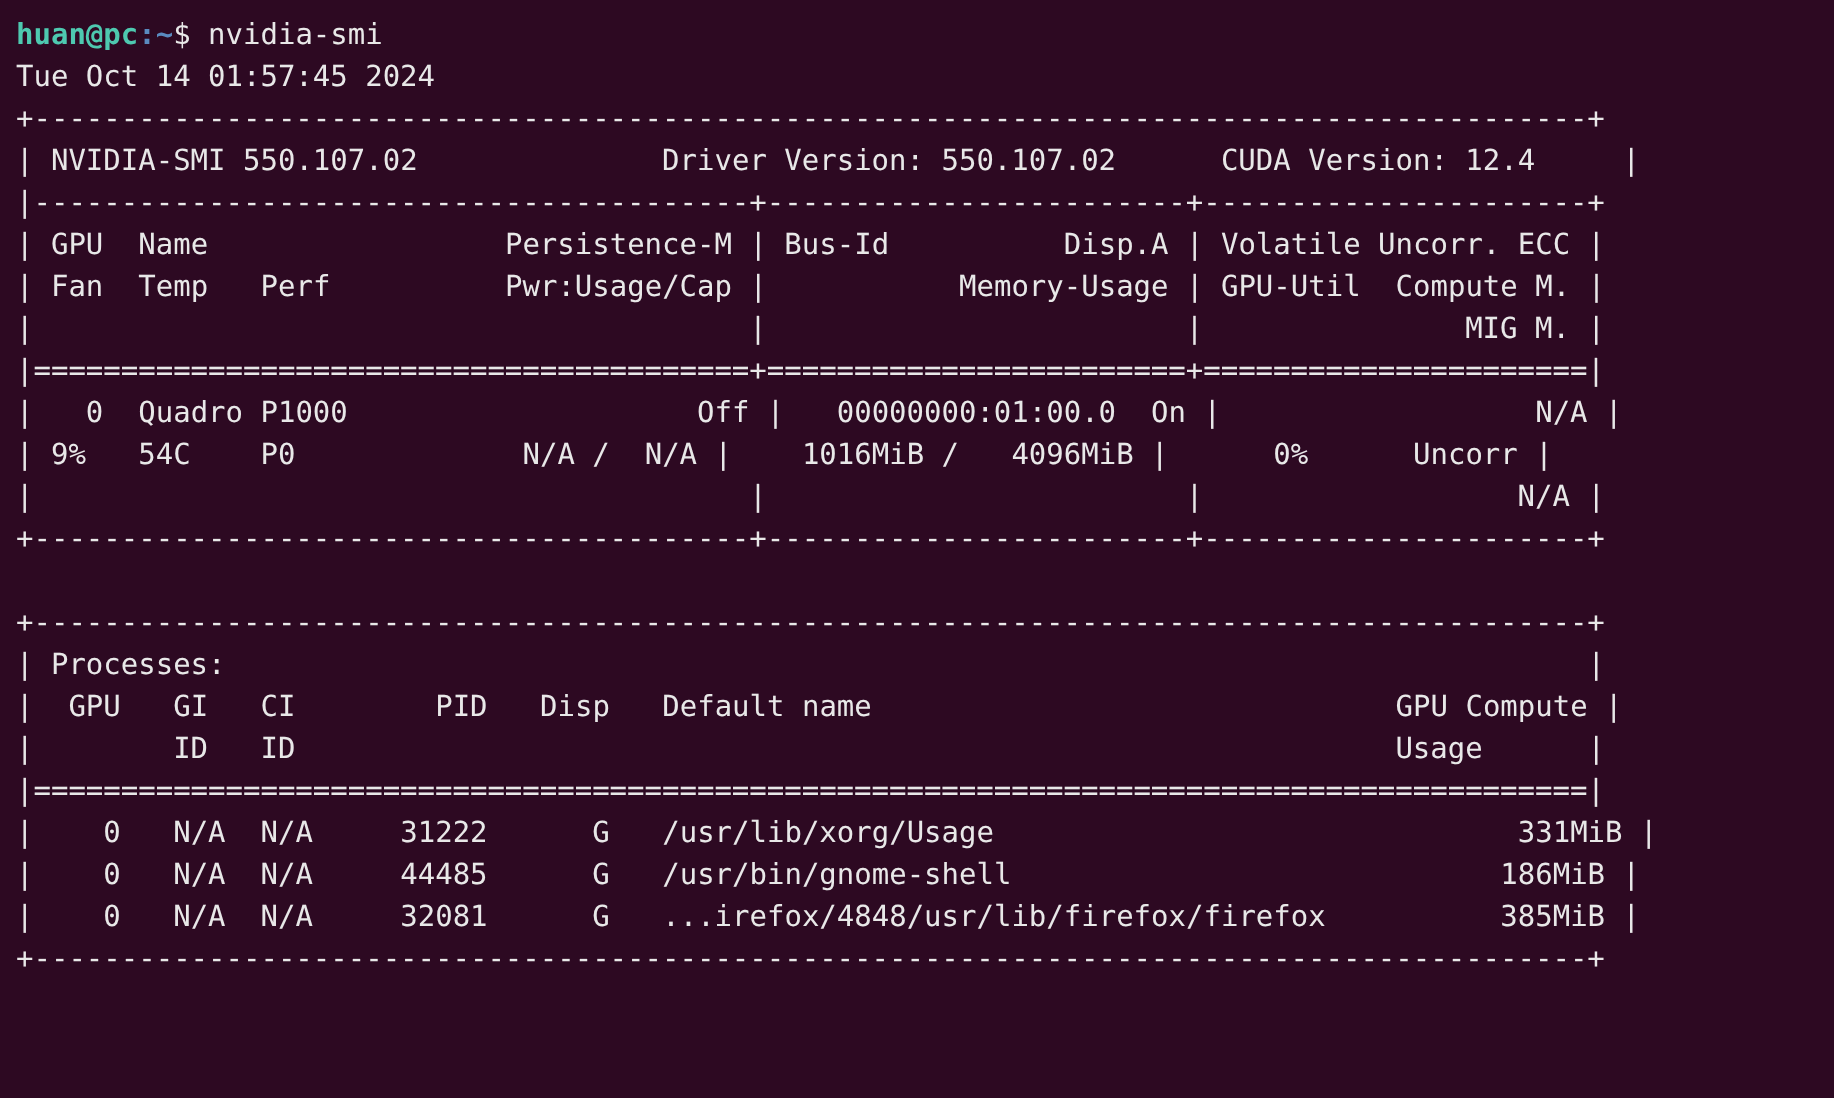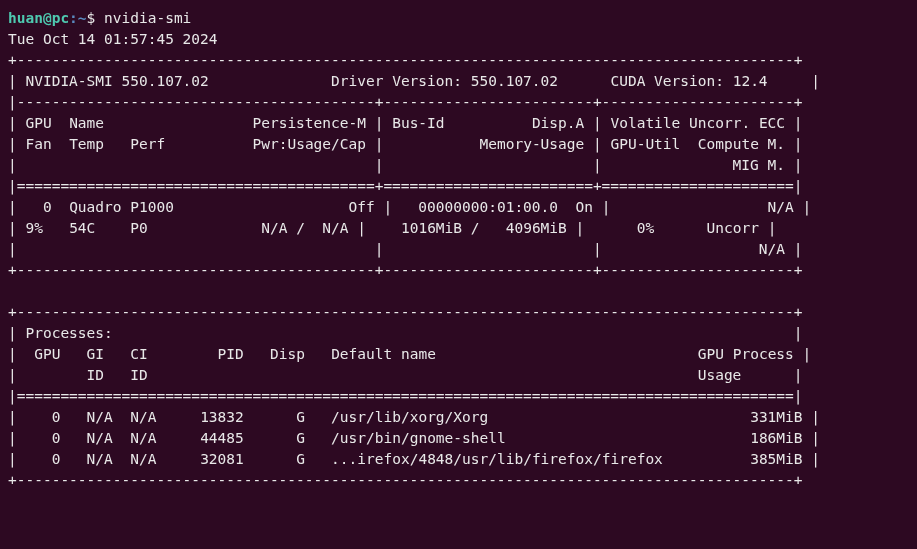--- a/index.html
+++ b/index.html
@@ -35,19 +35,19 @@
 | <span>Fan</span>  <span>Temp</span>   <span>Perf</span>          <span>Pwr:Usage/Cap</span> |           <span>Memory-Usage</span> | <span>GPU-Util</span>  <span>Compute M.</span> |
 |                                         |                        |               <span>MIG M.</span> |
 |=========================================+========================+======================|
 |   <span>0</span>  <span>Quadro P1000</span>                    <span>Off</span> |   <span>00000000:01:00.0</span>  <span>On</span> |                  <span>N/A</span> |
 | <span>9%</span>   <span>54C</span>    <span>P0</span>             <span>N/A /  N/A</span> |    <span>1016MiB</span> /   <span>4096MiB</span> |      <span>0%</span>      <span>Uncorr</span> |
 |                                         |                        |                  <span>N/A</span> |
 +-----------------------------------------+------------------------+----------------------+
 
 +-----------------------------------------------------------------------------------------+
 | <span>Processes:</span>                                                                              |
-|  <span>GPU</span>   <span>GI</span>   <span>CI</span>        <span>PID</span>   <span>Disp</span>   <span>Default name</span>                              <span>GPU Process</span> |
+|  <span>GPU</span>   <span>GI</span>   <span>CI</span>        <span>PID</span>   <span>Disp</span>   <span>Default name</span>                              <span>GPU Compute</span> |
 |        <span>ID</span>   <span>ID</span>                                                               <span>Usage</span>      |
 |=========================================================================================|
-|    <span>0</span>   <span>N/A</span>  <span>N/A</span>     <span>13832</span>      <span>G</span>   <span>/usr/lib/xorg/Xorg</span>                              <span>331MiB</span> |
+|    <span>0</span>   <span>N/A</span>  <span>N/A</span>     <span>31222</span>      <span>G</span>   <span>/usr/lib/xorg/Usage</span>                              <span>331MiB</span> |
 |    <span>0</span>   <span>N/A</span>  <span>N/A</span>     <span>44485</span>      <span>G</span>   <span>/usr/bin/gnome-shell</span>                            <span>186MiB</span> |
 |    <span>0</span>   <span>N/A</span>  <span>N/A</span>     <span>32081</span>      <span>G</span>   <span>...irefox/4848/usr/lib/firefox/firefox</span>          <span>385MiB</span> |
 +-----------------------------------------------------------------------------------------+</pre>
 
 </body></html>

